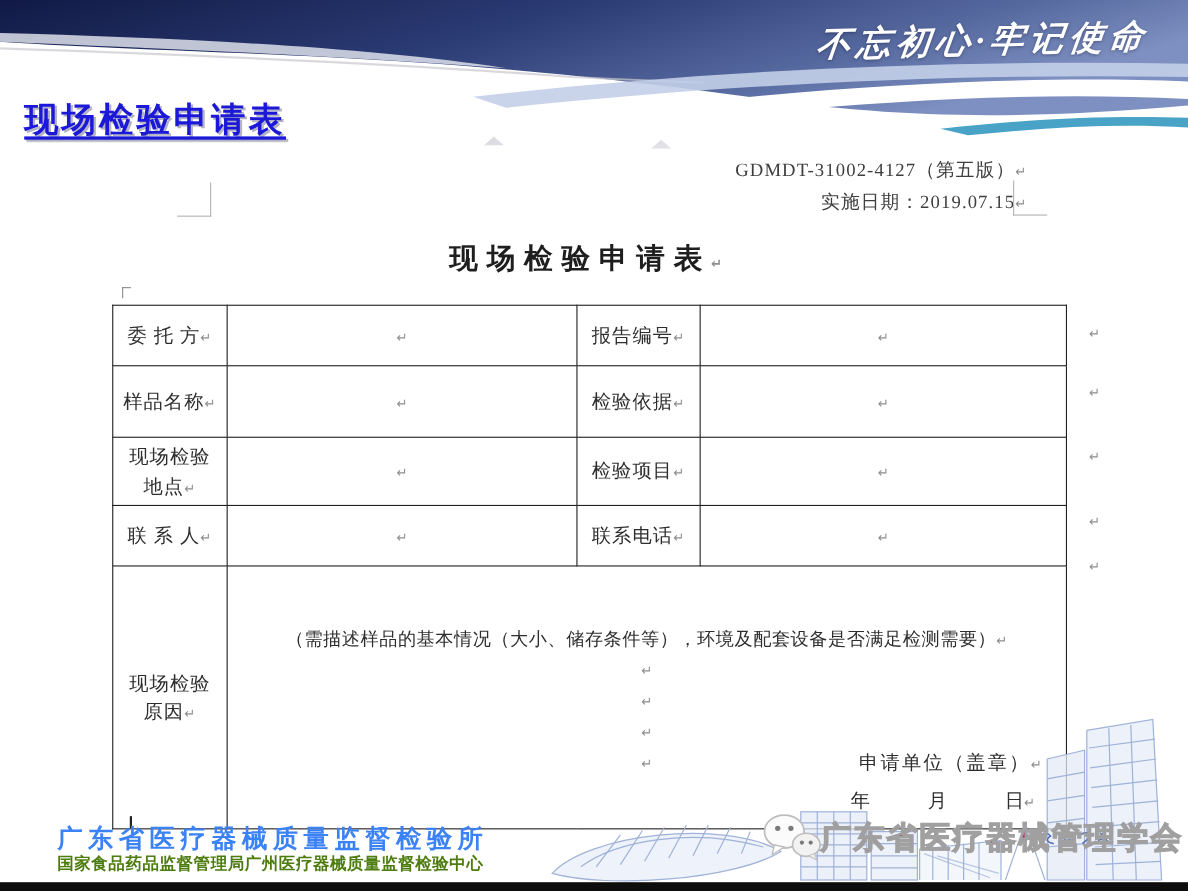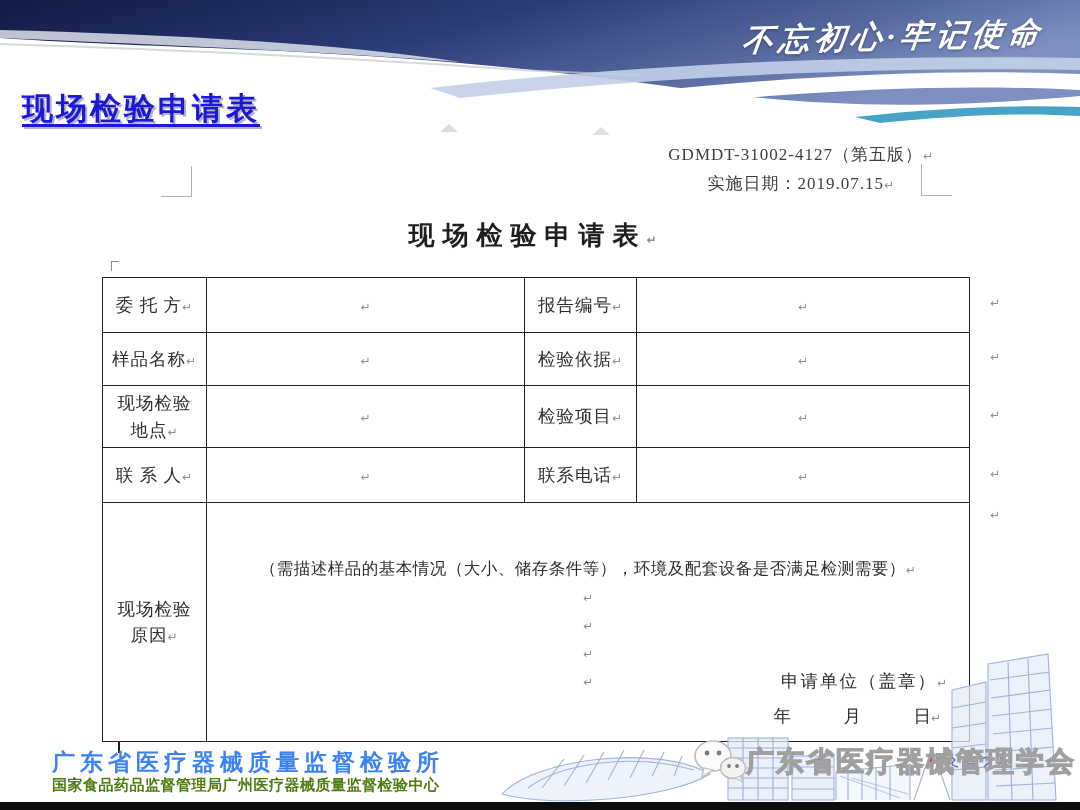--- a/index.html
+++ b/index.html
@@ -23,21 +23,21 @@
     font-size:31px;color:#1c18d8;letter-spacing:3px;
     text-decoration:underline;text-decoration-thickness:3px;text-underline-offset:5px;
     text-shadow:2px 2px 0 #b3b3c4;
     white-space:nowrap;
   }
   .tri{position:absolute;width:0;height:0;border-left:9px solid transparent;border-right:9px solid transparent;border-bottom:8px solid #dcdce2;}
   .tri1{left:440px;top:124px;}
   .tri2{left:592px;top:127px;border-bottom-color:#e0e0e6;}
   
   .doc-head{
-    position:absolute;top:141px;right:146px;text-align:center;
+    position:absolute;top:141px;right:146px;text-align:right;
     font-size:17px;color:#3e3e3e;line-height:28px;letter-spacing:1px;white-space:nowrap;
   }
   .pm{color:#8f8f8f;font-size:12px;font-family:"DejaVu Sans",sans-serif;}
   .crop{position:absolute;background:#b2b2b2;}
   .crop-l-v{left:191px;top:166px;width:1px;height:31px;}
   .crop-l-h{left:161px;top:196px;width:31px;height:1px;}
   .crop-r-v{left:921px;top:164px;width:1px;height:32px;}
   .crop-r-h{left:921px;top:195px;width:31px;height:1px;}
   .form-title{
     position:absolute;left:103px;top:218px;width:867px;text-align:center;
@@ -131,21 +131,21 @@
         <col style="width:112px">
         <col style="width:333px">
     </colgroup>
     <tbody>
         <tr style="height:55px">
       <td class="lbl"><span>委 托 方</span><span class="pm">↵</span></td>
       <td class="val"><span class="pm">↵</span></td>
       <td class="lbl"><span>报告编号</span><span class="pm">↵</span></td>
       <td class="val"><span class="pm">↵</span></td>
     </tr>
-    <tr style="height:53px">
+    <tr style="height:65px">
       <td class="lbl"><span>样品名称</span><span class="pm">↵</span></td>
       <td class="val"><span class="pm">↵</span></td>
       <td class="lbl"><span>检验依据</span><span class="pm">↵</span></td>
       <td class="val"><span class="pm">↵</span></td>
     </tr>
     <tr style="height:62px">
       <td class="lbl"><span>现场检验
 地点</span><span class="pm">↵</span></td>
       <td class="val"><span class="pm">↵</span></td>
       <td class="lbl"><span>检验项目</span><span class="pm">↵</span></td>

